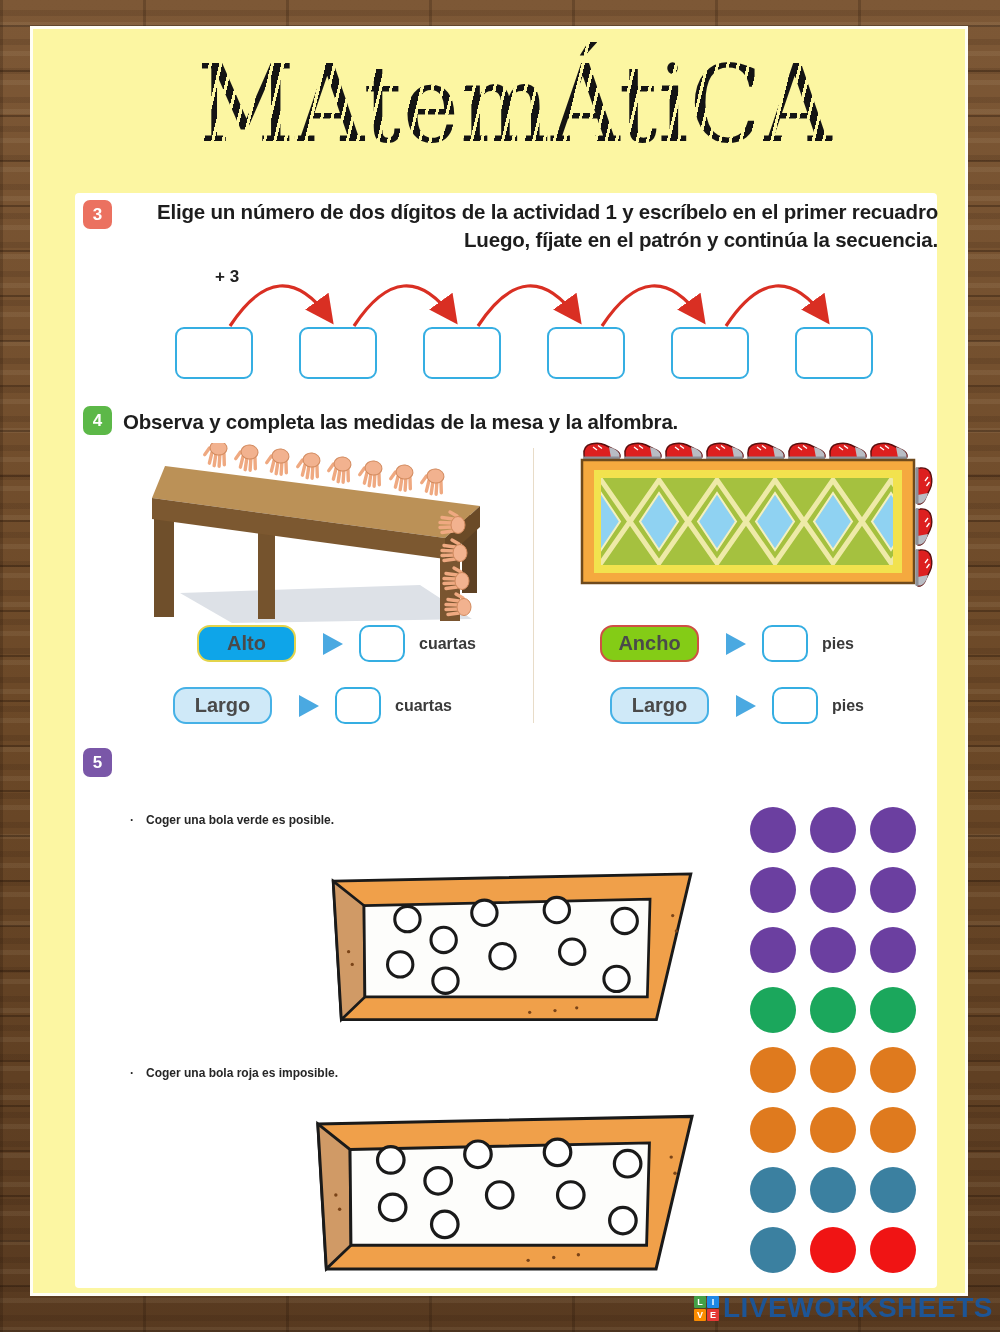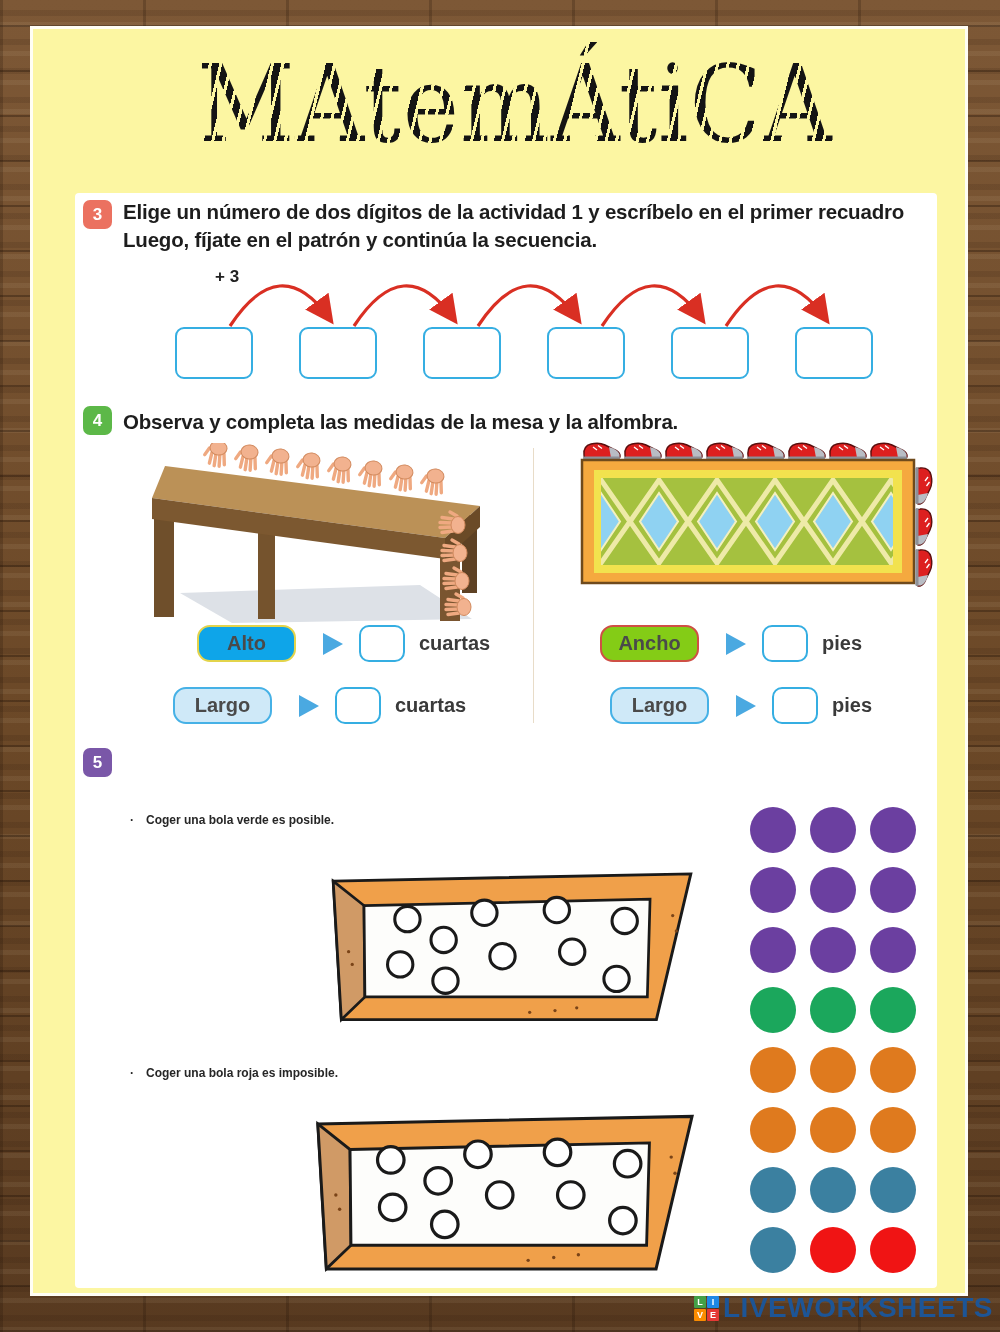--- a/index.html
+++ b/index.html
@@ -27,39 +27,39 @@
     }
   }
   .card{position:absolute;left:75px;top:193px;width:862px;height:1095px;background:#ffffff;border-radius:4px;}
   .badge{position:absolute;width:29px;height:29px;border-radius:7px;color:#fff;font-weight:700;
     font-size:17px;display:flex;align-items:center;justify-content:center;}
   .badge-3{left:8px;top:7px;background:#eb7160;}
   .badge-4{left:8px;top:213px;background:#5cb848;}
   .badge-5{left:8px;top:555px;background:#7a57a8;}
   .ex-text{position:absolute;left:48px;font-size:20.5px;font-weight:700;color:#1d1d1d;
     line-height:1.38;letter-spacing:-0.2px;}
-  .ex3-text{top:5px;width:815px;}
+  .ex3-text{top:5px;width:815px;text-align:right;}
   .ex4-text{top:215px;width:815px;}
   .ex5-text{top:553px;width:845px;}
   .plus-label{position:absolute;left:140px;top:74px;font-size:17px;font-weight:700;color:#222;}
   .seq-arrows{position:absolute;left:95px;top:75px;}
   .seq-box{position:absolute;top:134px;width:78px;height:52px;border:2.5px solid #35aee2;
     border-radius:9px;background:#fff;box-sizing:border-box;}
   .divider{position:absolute;left:458px;top:255px;width:1px;height:275px;background:#e8dcc8;}
   .measure-row{position:absolute;display:flex;align-items:center;}
   .pill{width:99px;height:37px;border-radius:13px;border:2.5px solid;display:flex;align-items:center;
     justify-content:center;font-size:20px;font-weight:700;color:#4a4a4a;box-sizing:border-box;}
   .pill-yellow{background:#0ea5e9;border-color:#e3d44b;margin-left:34px;}
   .pill-blue{background:#cfe9f8;border-color:#46b1e6;margin-left:10px;}
   .pill-red{background:#84cc16;border-color:#cf4f45;}
   .tri{width:0;height:0;border-left:20px solid #4aa9e1;border-top:11px solid transparent;
     border-bottom:11px solid transparent;margin-left:27px;}
   .ansbox{width:46px;height:37px;border:2.5px solid #35aee2;border-radius:10px;background:#fff;
     box-sizing:border-box;margin-left:16px;}
-  .unit{font-size:20px;font-weight:700;color:#3a3a3a;margin-left:14px;}
+  .unit{font-size:16px;font-weight:700;color:#3a3a3a;margin-left:14px;}
   .bullet-line{position:absolute;left:55px;font-size:12px;font-weight:700;color:#262626;}
   .bullet-1{top:620px;}
   .bullet-2{top:873px;}
   .bullet-dot{margin-right:12px;font-weight:700;}
   .balls-grid{position:absolute;left:675px;top:614px;display:grid;
     grid-template-columns:repeat(3,46px);gap:14px;}
   .dot{width:46px;height:46px;border-radius:50%;}
   .illus{position:absolute;}
   .footer{position:absolute;left:694px;top:1292px;display:flex;align-items:center;}
   .logo-squares{display:grid;grid-template-columns:12px 12px;gap:1px;margin-right:4px;}

